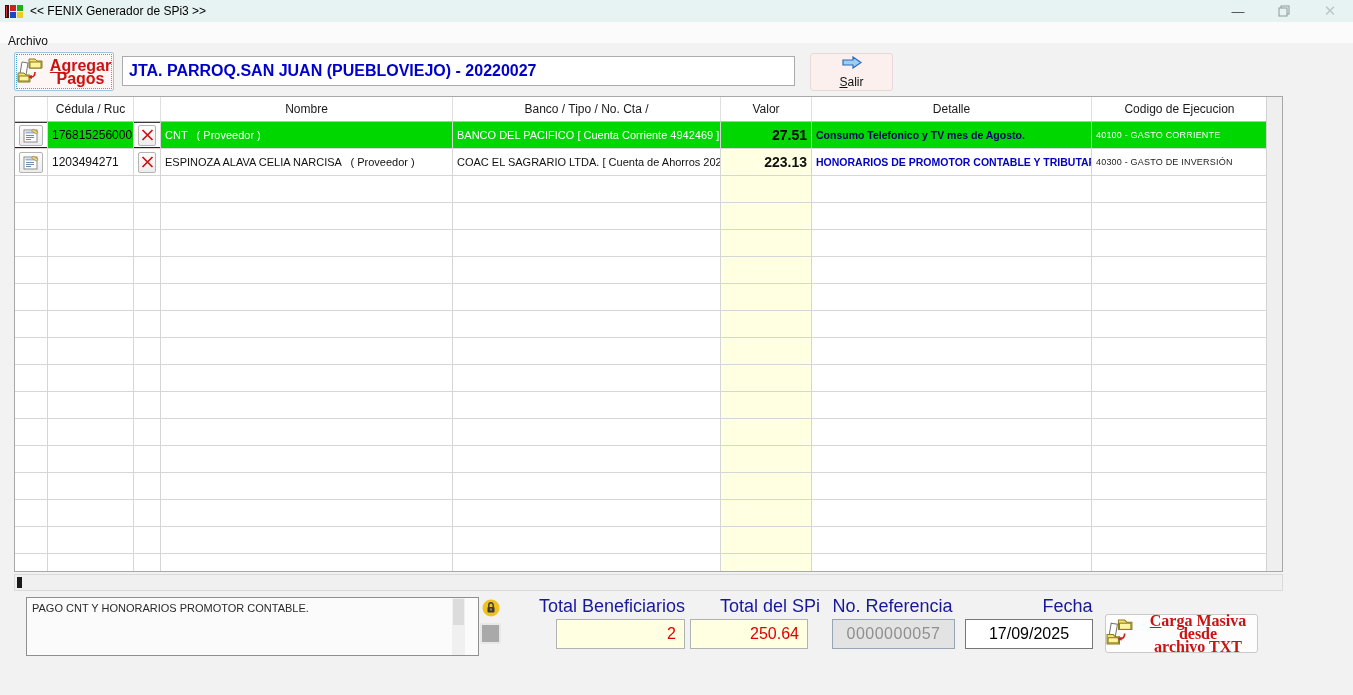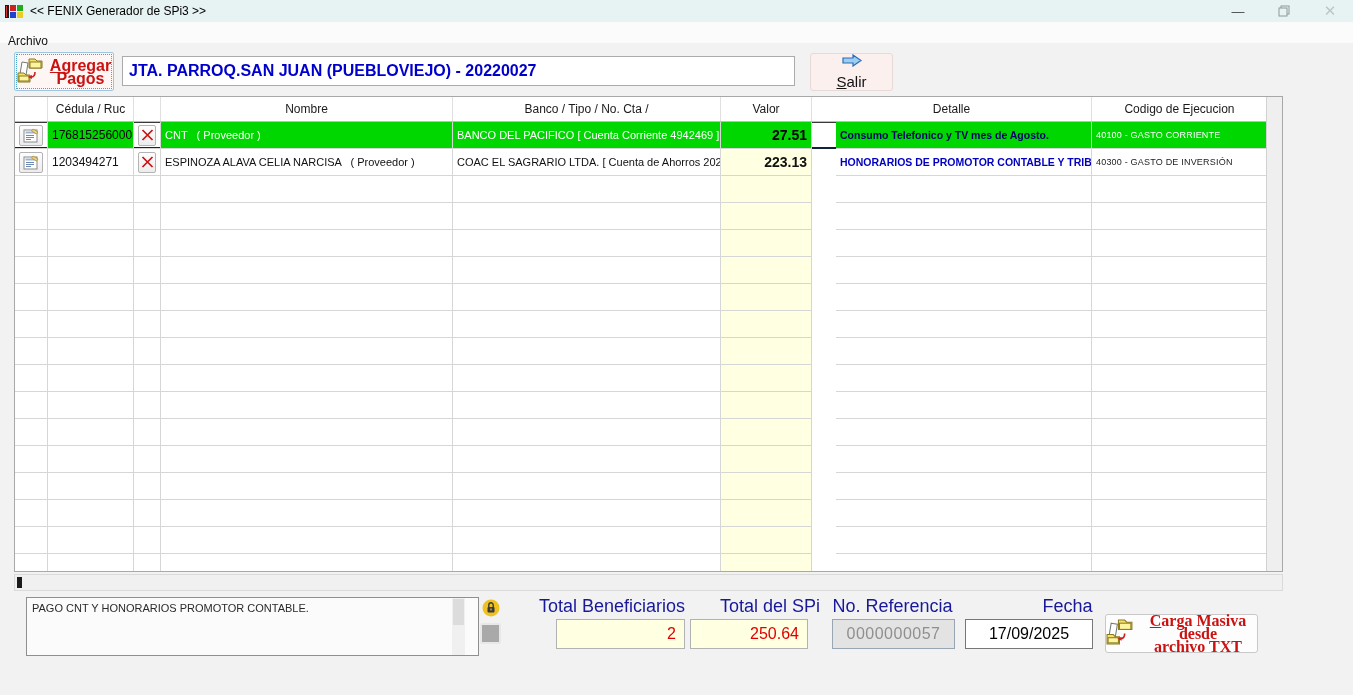--- a/index.html
+++ b/index.html
@@ -20,33 +20,33 @@
   
   .menubar { position:absolute; left:0; top:22px; width:1353px; height:21px; background:#fbfbfb; display:flex; align-items:center; }
   .menu-item { font-size:12px; color:#111; padding:2px 8px;margin-top:16px; }
 
   
   .toolbar-btn { position:absolute; background:#fdf6f4; border:1px solid #9ec6e0; outline:1px dotted #4aa3c8; outline-offset:-3px; border-radius:2px; display:flex; align-items:center; justify-content:center; gap:6px; cursor:pointer; }
   .btn-agregar { left:14px; top:52px; width:100px; height:39px; }
   .red-btn-label { color:#cc1111; font-weight:bold; font-size:16px; text-align:center; line-height:13px; }
   .entity-input { position:absolute; left:122px; top:56px; width:673px; height:30px; background:#fff; border:1px solid #ababab; color:#0000cc; font-weight:bold; font-size:16px; padding:0 6px; font-family:"Liberation Sans", sans-serif; }
   .btn-salir { position:absolute; left:810px; top:53px; width:83px; height:38px; background:#fbf0ee; border:1px solid #e7d9d6; border-radius:3px; display:flex; flex-direction:column; align-items:center; justify-content:center; cursor:pointer; }
-  .salir-label { font-size:15px; color:#111; margin-top:3px; }
+  .salir-label { font-size:12px; color:#111; margin-top:3px; }
 
   
   .grid { position:absolute; left:14px; top:96px; width:1269px; height:476px; background:#fff; border:1px solid #a8a8a8; overflow:hidden; }
   .gheader, .trow { display:grid; grid-template-columns:33px 86px 27px 292px 268px 91px 280px 176px; }
   .gheader { height:25px; border-bottom:1px solid #bdbdbd; background:#fff; }
   .hcell { font-size:12px; color:#1a1a1a; display:flex; align-items:center; justify-content:center; border-right:1px solid #e0e0e0; overflow:hidden; }
   .gbody { position:absolute; left:0; top:25px; width:1252px; height:451px; overflow:hidden; }
   .trow { height:27px; }
   .cell { border-right:1px solid #d6d6d6; border-bottom:1px solid #d6d6d6; font-size:11px; color:#111; display:flex; align-items:center; padding:0 4px; overflow:hidden; white-space:pre; }
   .c-center { justify-content:center; }
   .c-valor { justify-content:flex-end; font-weight:bold; font-size:14px; background:#ffffe1; }
-  .c-detalle { font-weight:bold; color:#0000c0; font-size:10.5px;margin-left:24px; }
+  .c-detalle { font-weight:bold; color:#0000c0; font-size:10.5px; }
   .c-codigo { font-size:9px; color:#1c1c1c; letter-spacing:0.2px; }
   .c-cedula { font-size:12px; }
   .cellbtn { width:25px; height:21px; background:linear-gradient(#fefefe,#ececec); border:1px solid #b3b3b3; border-radius:2px; display:flex; align-items:center; justify-content:center; cursor:pointer; padding:0; }
   .trow.sel .cell.gsel { background:#00d600; }
   .trow.sel { box-shadow: inset 0 1px 0 #3a3a3a, inset 0 -2px 0 #10243a; }
   .trow.sel .c-cedula { color:#000; }
   .trow.sel .c-nombre, .trow.sel .c-banco, .trow.sel .c-codigo { color:#fff; }
   .trow.sel .c-valor { color:#000; background:#00d600; }
   .trow.sel .c-detalle { color:#000066; }
   .vscroll { position:absolute; right:0; top:0; width:16px; height:474px; background:#efefef; border-left:1px solid #d2d2d2; }

